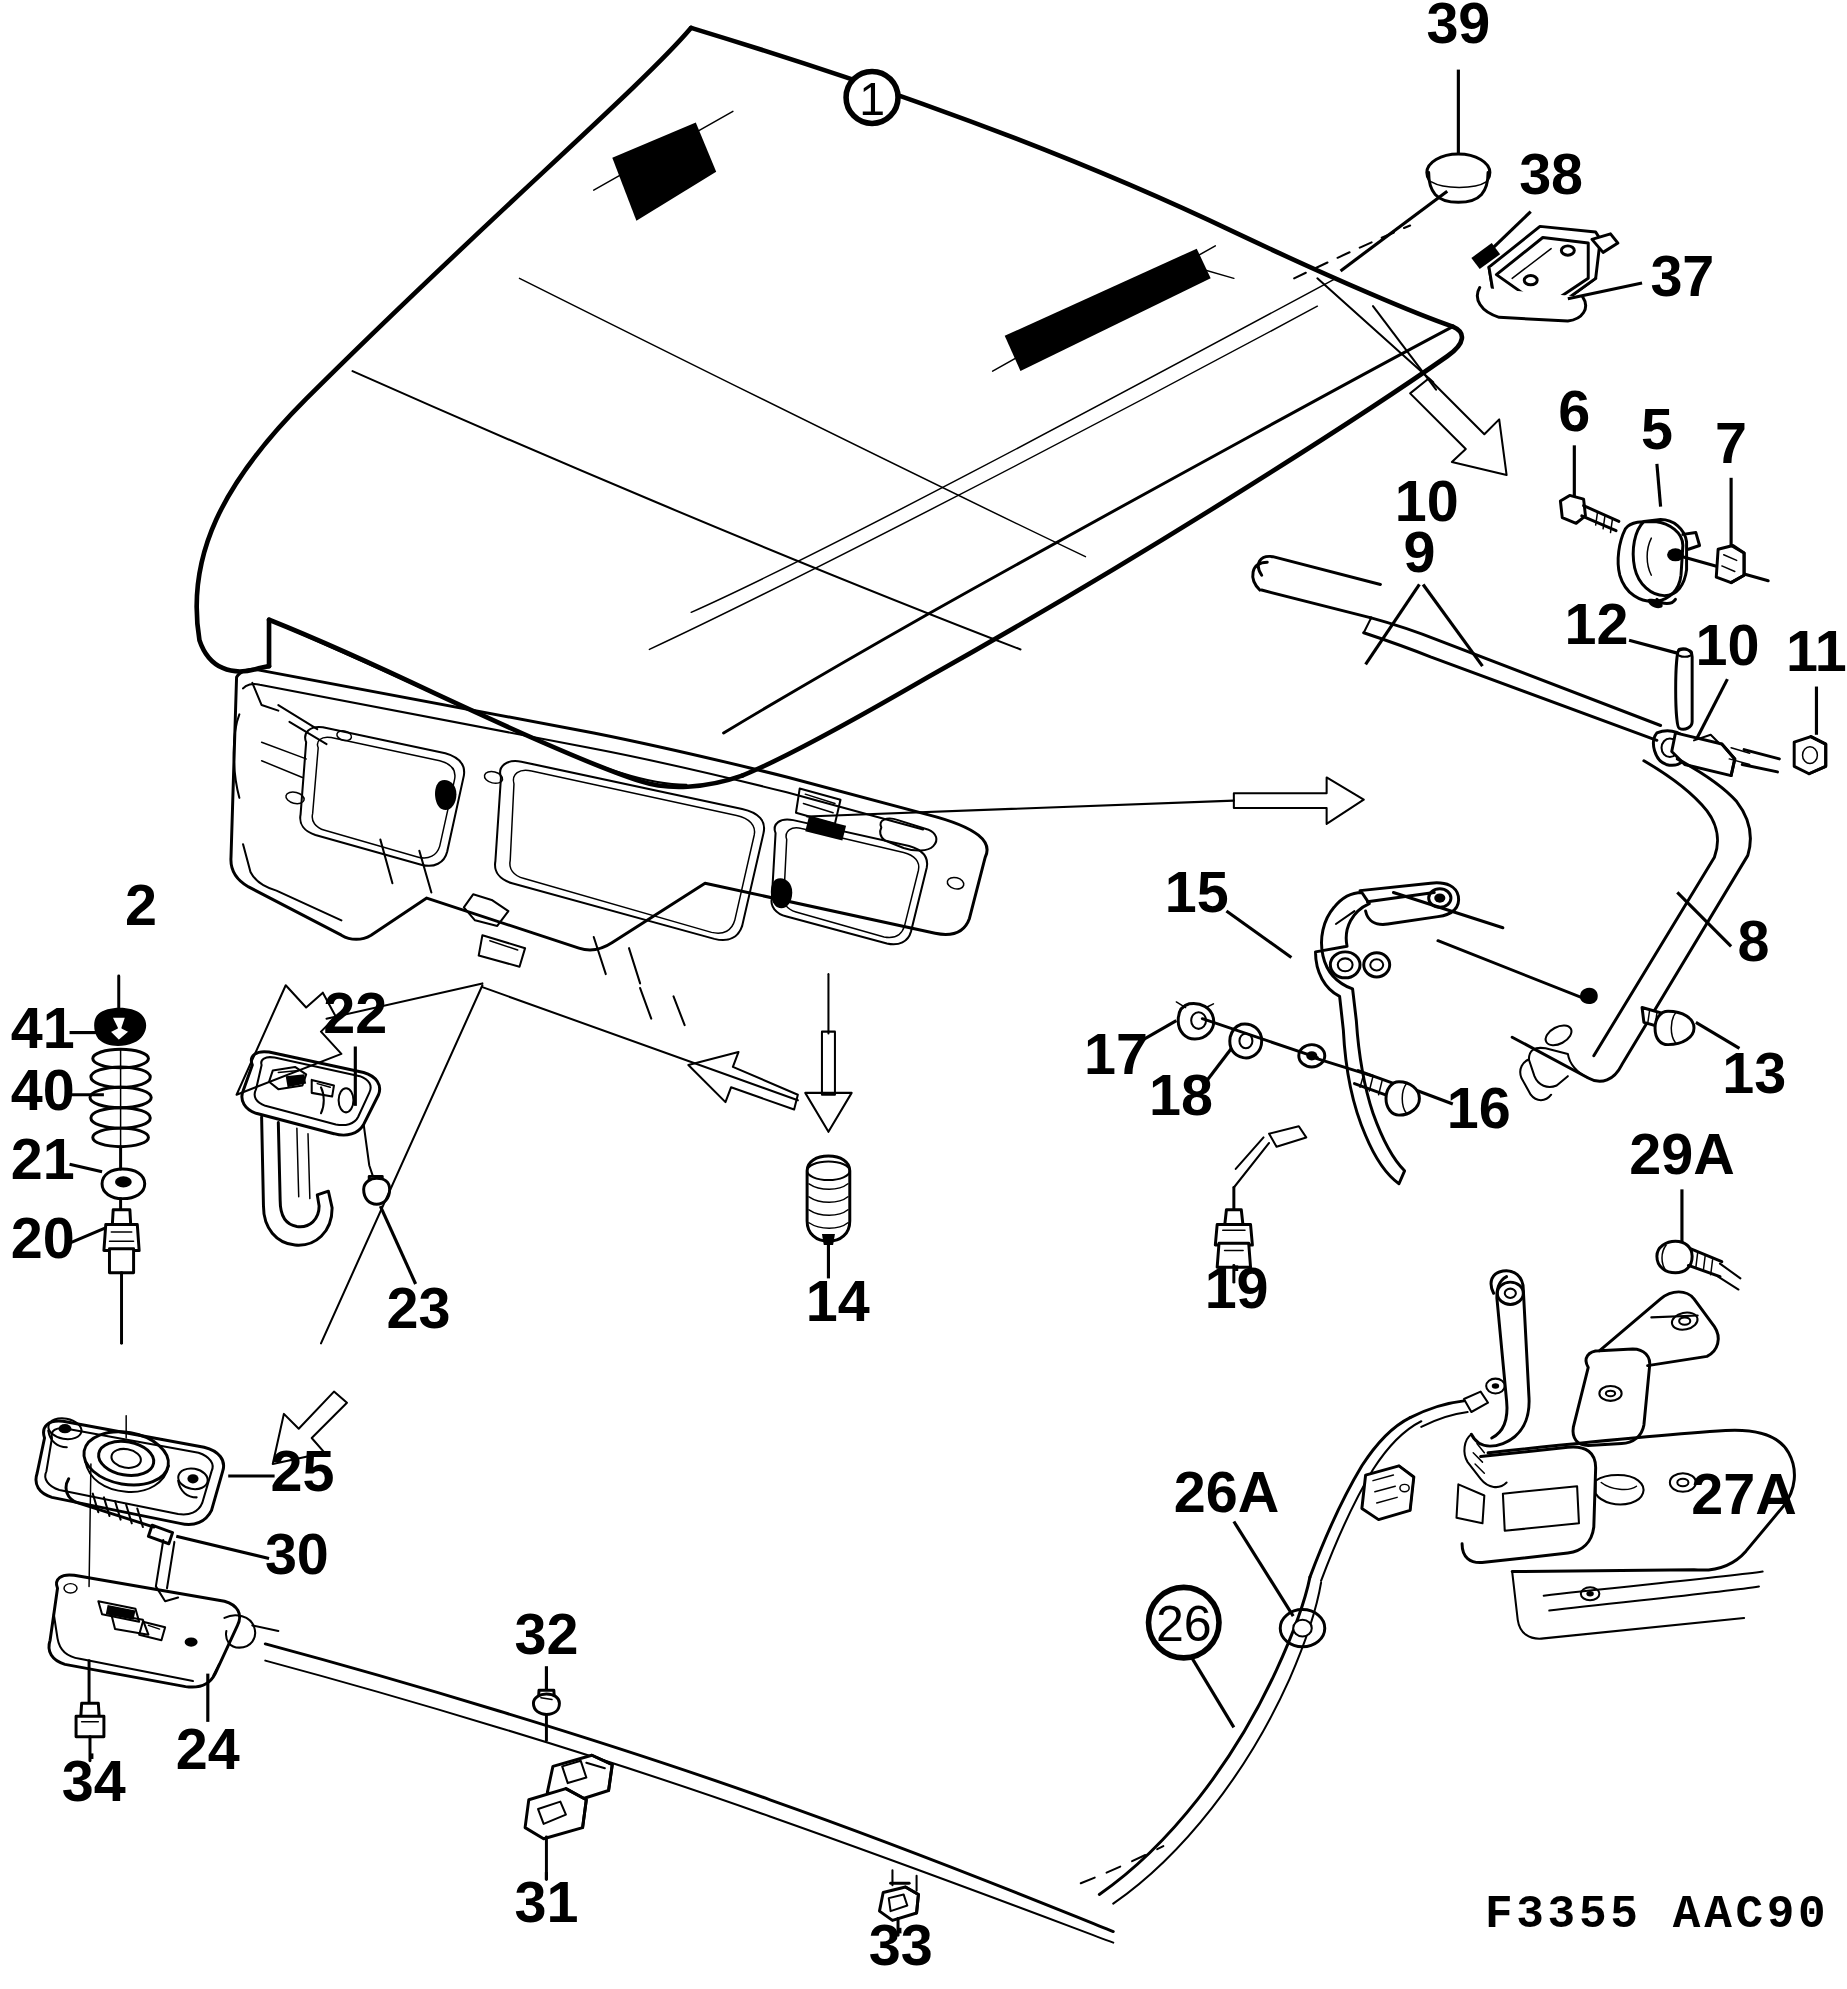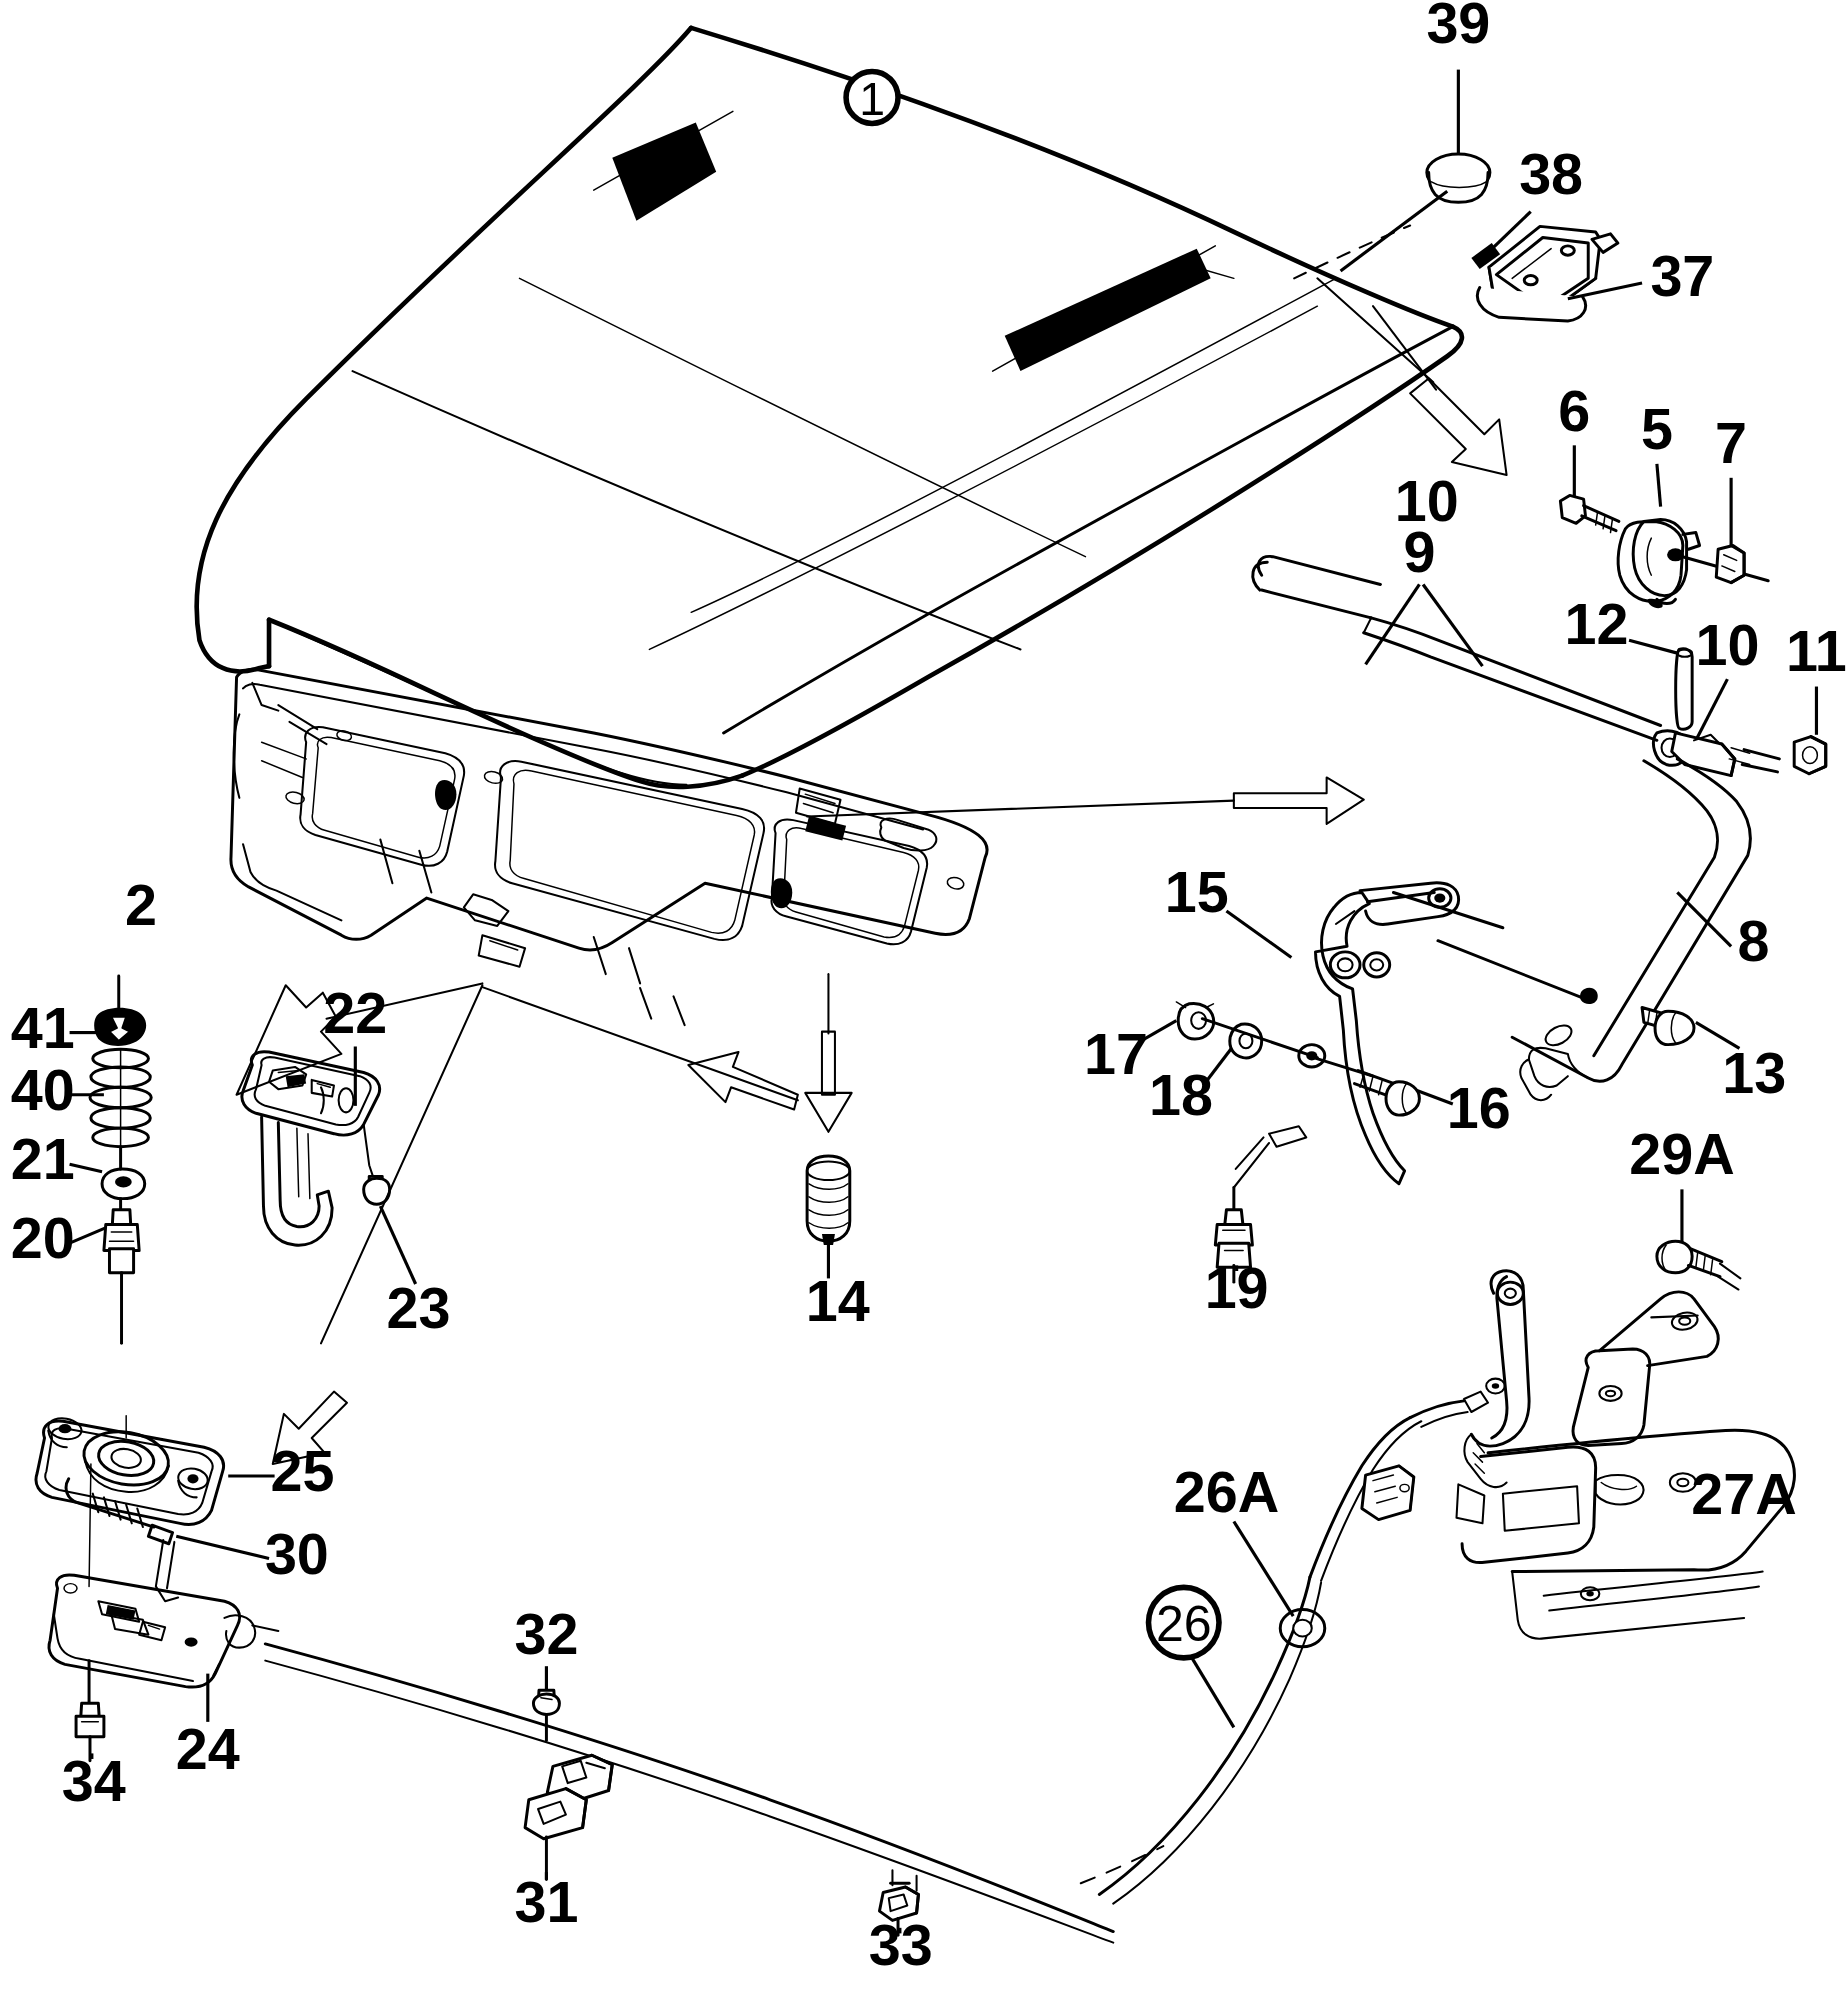--- a/index.html
+++ b/index.html
@@ -649,15 +649,16 @@
         <text class="circNum" x="1276" y="1751" style="font-size:54px;">26</text>
       </g>
 
       <text class="calloutText calloutTextMid" x="1322" y="1613">26A</text>
       <text class="calloutText calloutTextMid" x="1880" y="1616">27A</text>
       <text class="calloutText calloutTextMid" x="1813" y="1249">29A</text>
     </g>
 
   </svg>
 
+  <div class="footer" style="left:1485px; top:1889px;">F3355 AAC90</div>
 
 </div>
 
 
 </body></html>

